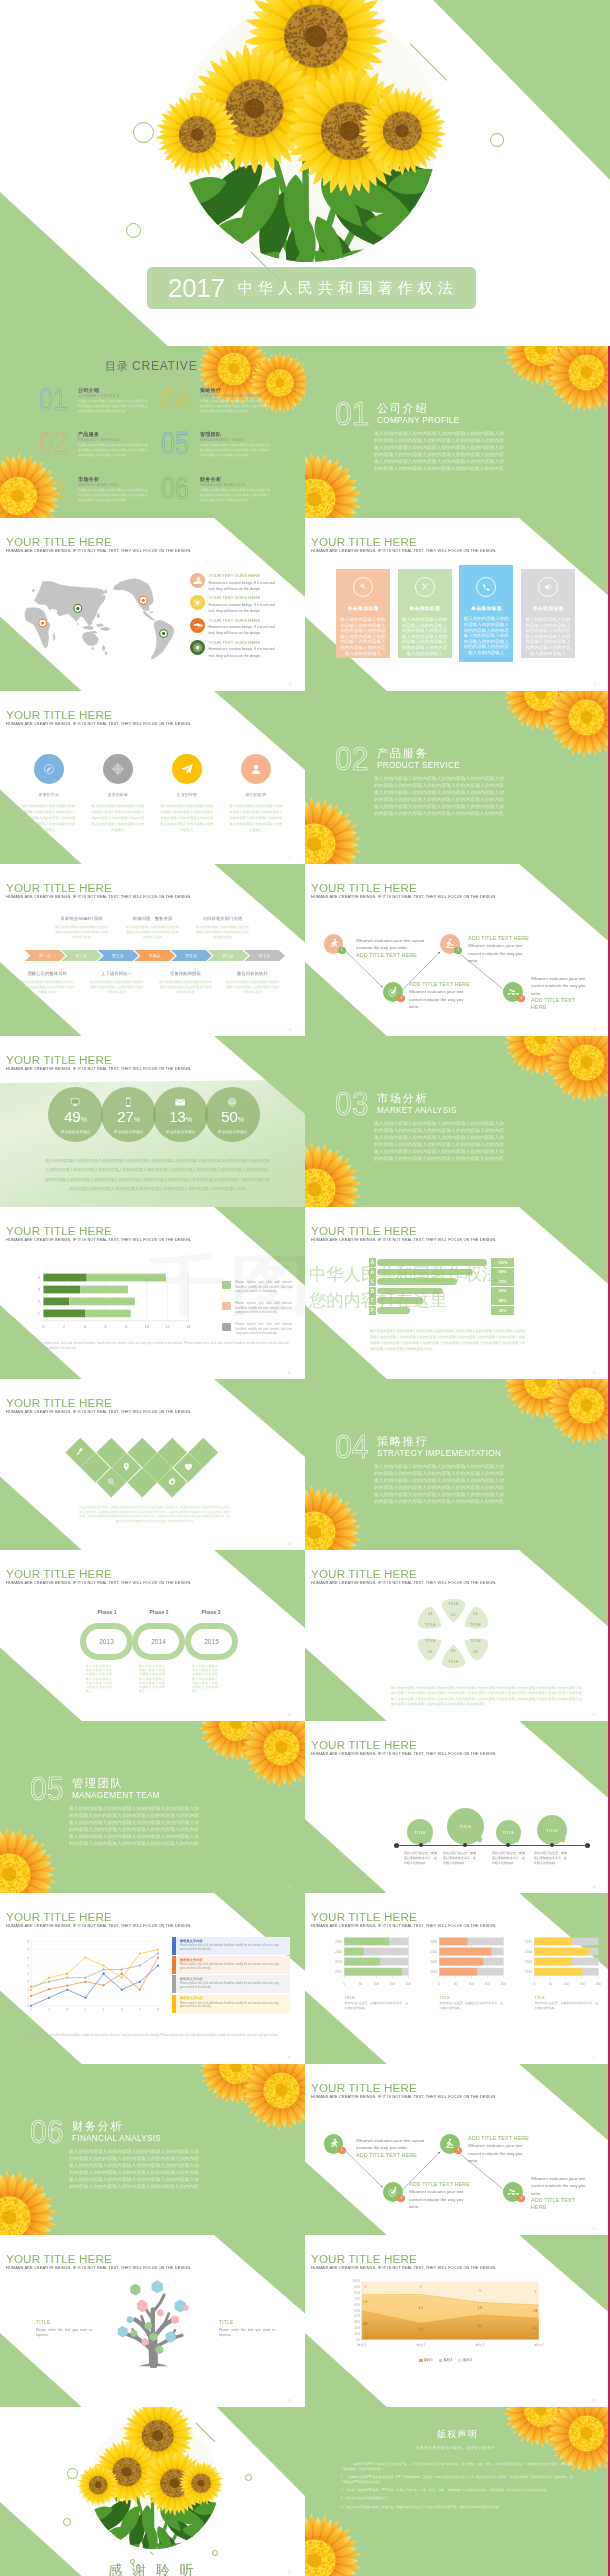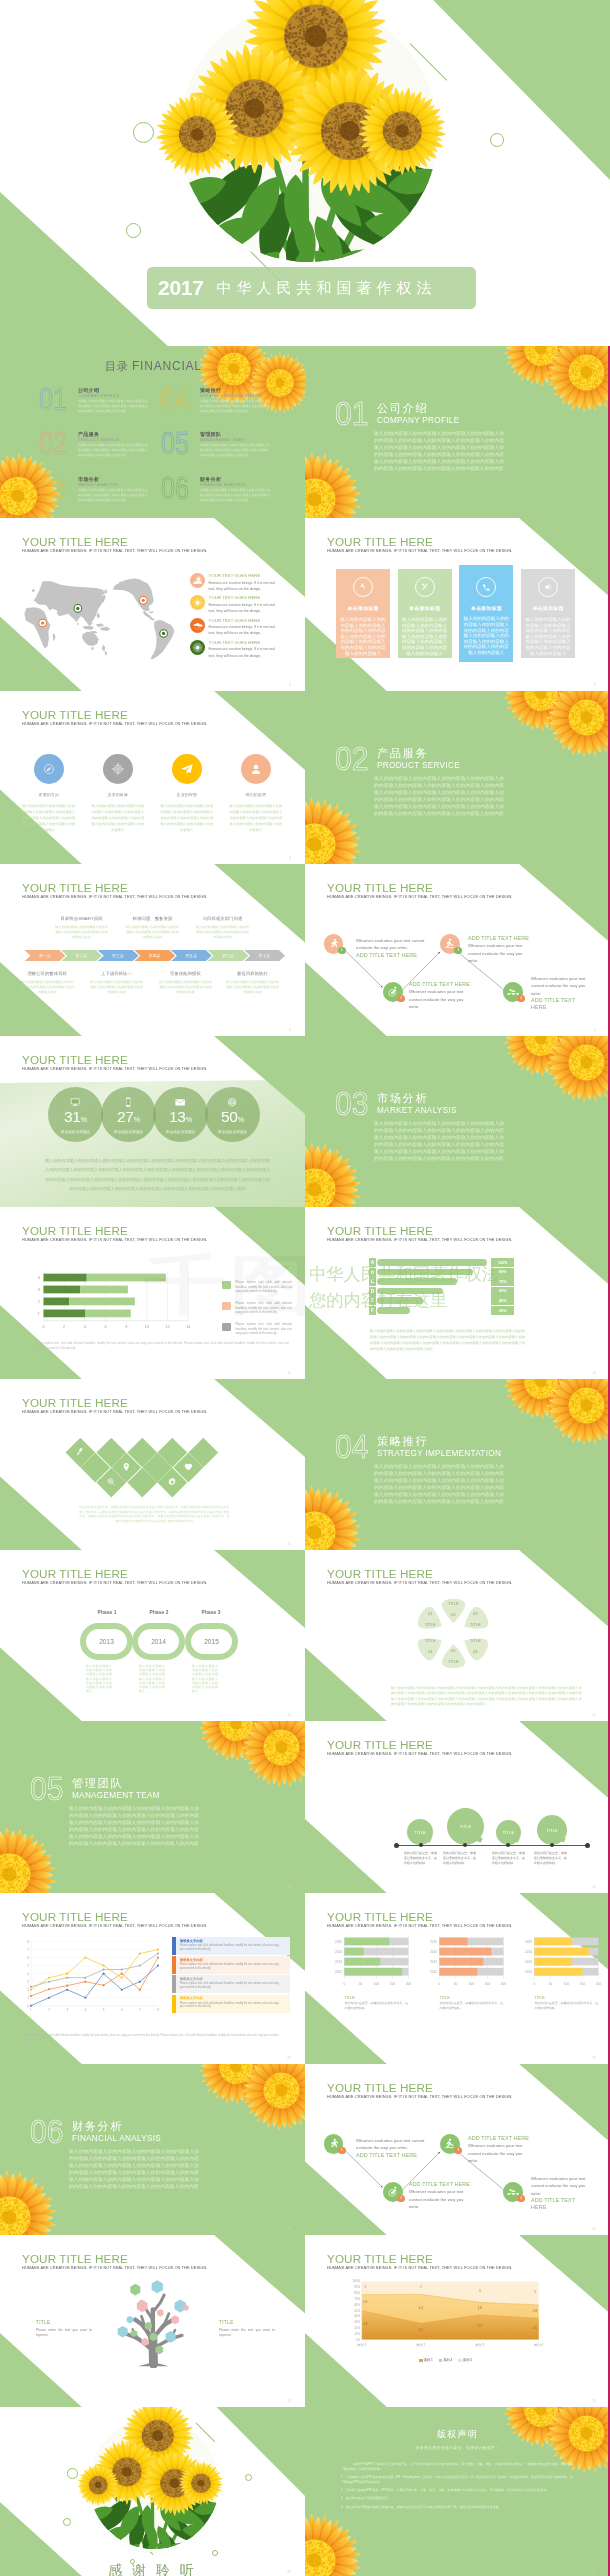--- a/index.html
+++ b/index.html
@@ -6,37 +6,37 @@
 *{box-sizing:border-box}
 html,body{margin:0;padding:0;background:#fff}
 body{font-family:"Liberation Sans",sans-serif;-webkit-font-smoothing:antialiased}
 .page{position:relative;width:610px;background:#fff;overflow:hidden}
 .row{display:flex;width:610px}
 .sl{position:relative;width:305px;height:100%;overflow:hidden;background:#fff}
 .sl.g{background:#a8d08e}
 .tri-tr{position:absolute;left:0;top:0;width:100%;height:100%;background:#a8d08e;clip-path:polygon(70.2% 0,100% 0,100% 45.6%)}
 .tri-bl{position:absolute;left:0;top:0;width:100%;height:100%;background:#a8d08e;clip-path:polygon(0 57%,0 100%,26.8% 100%)}
 
-.sh{position:absolute;left:22px;top:18px;z-index:4}
+.sh{position:absolute;left:6px;top:18px;z-index:4}
 .sh .t{font-size:11.7px;line-height:12.5px;color:#8cb36a;letter-spacing:0.1px;white-space:nowrap}
 .sh .s{font-size:3.9px;line-height:4.8px;color:#575757;letter-spacing:0.1px;margin-top:0;white-space:nowrap}
 .pno{position:absolute;right:14.3px;bottom:4.2px;font-size:3px;color:#cfcfcf;z-index:5}
 
 .sec-num{position:absolute;left:30px;top:50px;font-size:34px;line-height:34px;color:transparent;-webkit-text-stroke:0.6px #ffffff;letter-spacing:0;transform:scaleX(.886);transform-origin:0 0}
 .sec-cn{position:absolute;left:72px;top:57px;font-size:11.3px;line-height:11.3px;color:#fff;letter-spacing:1.5px}
 .sec-en{position:absolute;left:72px;top:70px;font-size:8.2px;line-height:9.5px;color:#fff;letter-spacing:0.3px}
 .sec-body{position:absolute;left:69px;top:85px;width:130px;font-size:4.8px;line-height:6.9px;color:#e4f0d9;text-align:justify}
 
 .cover{position:relative;width:610px;height:346px;overflow:hidden;background:#fff}
 .cov-tri-tr{position:absolute;left:0;top:0;width:100%;height:100%;background:#a8d08e;clip-path:polygon(71% 0,100% 0,100% 52%)}
 .cov-tri-bl{position:absolute;left:0;top:0;width:100%;height:100%;background:#a8d08e;clip-path:polygon(0 55.5%,0 100%,27.5% 100%)}
 .ring{position:absolute;border-radius:50%;border:0.8px solid #9bc06e}
 .cov-line{position:absolute;background:#9fc46a}
 .cov-band{position:absolute;left:147px;top:267px;width:329px;height:42px;border-radius:5.4px;background:rgba(171,208,145,.82);display:flex;align-items:center;z-index:6}
-.cov-year{font-size:21px;font-weight:bold;color:#fff;margin-left:11px;letter-spacing:-0.3px;line-height:30px}
+.cov-year{font-size:26px;font-weight:normal;color:#fff;margin-left:21px;letter-spacing:-0.3px;line-height:30px}
 .cov-title{font-size:15px;color:#fff;margin-left:13px;letter-spacing:5px;line-height:16.7px}
 .photo-circle{position:absolute;border-radius:50%;background:#fdfdfb;box-shadow:0 0 0 3px #fff,0 1.2px 6px rgba(0,0,0,.07)}
 
 .toc-h{position:absolute;left:105px;top:12.5px;font-size:11.3px;color:#6d6d6d;letter-spacing:0.4px}
 .toc-h .en{letter-spacing:0.8px;font-size:12px}
 .toc-item{position:absolute;width:119px}
 .toc-num{position:absolute;left:0;top:0;font-size:32px;line-height:23px;color:transparent;-webkit-text-stroke:0.6px #5b9bd5;letter-spacing:0;transform:scaleX(.79);transform-origin:0 0}
 .toc-num.n0{-webkit-text-stroke-color:#7ba7d4}.toc-num.n1{-webkit-text-stroke-color:#e8a07a}
 .toc-num.n2{-webkit-text-stroke-color:#f0b93a}.toc-num.n3{-webkit-text-stroke-color:#f0b93a}
 .toc-num.n4{-webkit-text-stroke-color:#6f9ecb}.toc-num.n5{-webkit-text-stroke-color:#7faa5d}
@@ -1398,21 +1398,21 @@
       <div class="sl g">
         <svg class="sfl" width="74" height="74" viewBox="-100 -100 200 200" style="left:197px;top:-14.3px;">
           <use href="#sunflower" x="-100" y="-100" width="200" height="200" transform="rotate(20)"></use>
         </svg>
         <svg class="sfl" width="62" height="62" viewBox="-100 -100 200 200" style="left:249px;top:6px;">
           <use href="#sunflower" x="-100" y="-100" width="200" height="200" transform="rotate(60)"></use>
         </svg>
         <svg class="sfl" width="86" height="86" viewBox="-100 -100 200 200" style="left:-25px;top:107px;">
           <use href="#sunflower" x="-100" y="-100" width="200" height="200" transform="rotate(10)"></use>
         </svg>
-        <div class="toc-h"><span>目录</span> <span class="en">FINANCIAL</span></div>
+        <div class="toc-h"><span>目录</span> <span class="en">CREATIVE</span></div>
         <div class="toc-item" style="left:39px;top:42px">
           <div class="toc-num n0">01</div>
           <div class="toc-cn">公司介绍</div>
           <div class="toc-en">COMPANY PROFILE</div>
           <div class="toc-bd">内容输入你的内容输入你的内容输入你的内容输入你的内容输入你的内容输入你的内容输入你的内容输入你的内容输入你的内容输入你的内容</div>
         </div>
         <div class="toc-item" style="left:39px;top:86px">
           <div class="toc-num n1">02</div>
           <div class="toc-cn">产品服务</div>
           <div class="toc-en">PRODUCT SERVICE</div>
@@ -1815,21 +1815,21 @@
         <div class="sh">
           <div class="t">YOUR TITLE HERE</div>
           <div class="s">HUMANS ARE CREATIVE BEINGS. IF IT IS NOT REAL TEXT, THEY WILL FOCUS ON THE DESIGN.</div>
         </div>
         <div class="pc" style="left:48px">
           <div class="pci">
             <svg width="14.3" height="14.3" viewBox="0 0 60 60" style="">
               <use href="#ic-monitor"></use>
             </svg>
           </div>
-          <div class="pcv"><span>31</span><em>%</em></div>
+          <div class="pcv"><span>49</span><em>%</em></div>
           <div class="pcc">单击此处添加描述</div>
         </div>
         <div class="pc" style="left:101px">
           <div class="pci">
             <svg width="14.3" height="14.3" viewBox="0 0 60 60" style="">
               <use href="#ic-mobile"></use>
             </svg>
           </div>
           <div class="pcv"><span>27</span><em>%</em></div>
           <div class="pcc">单击此处添加描述</div>

